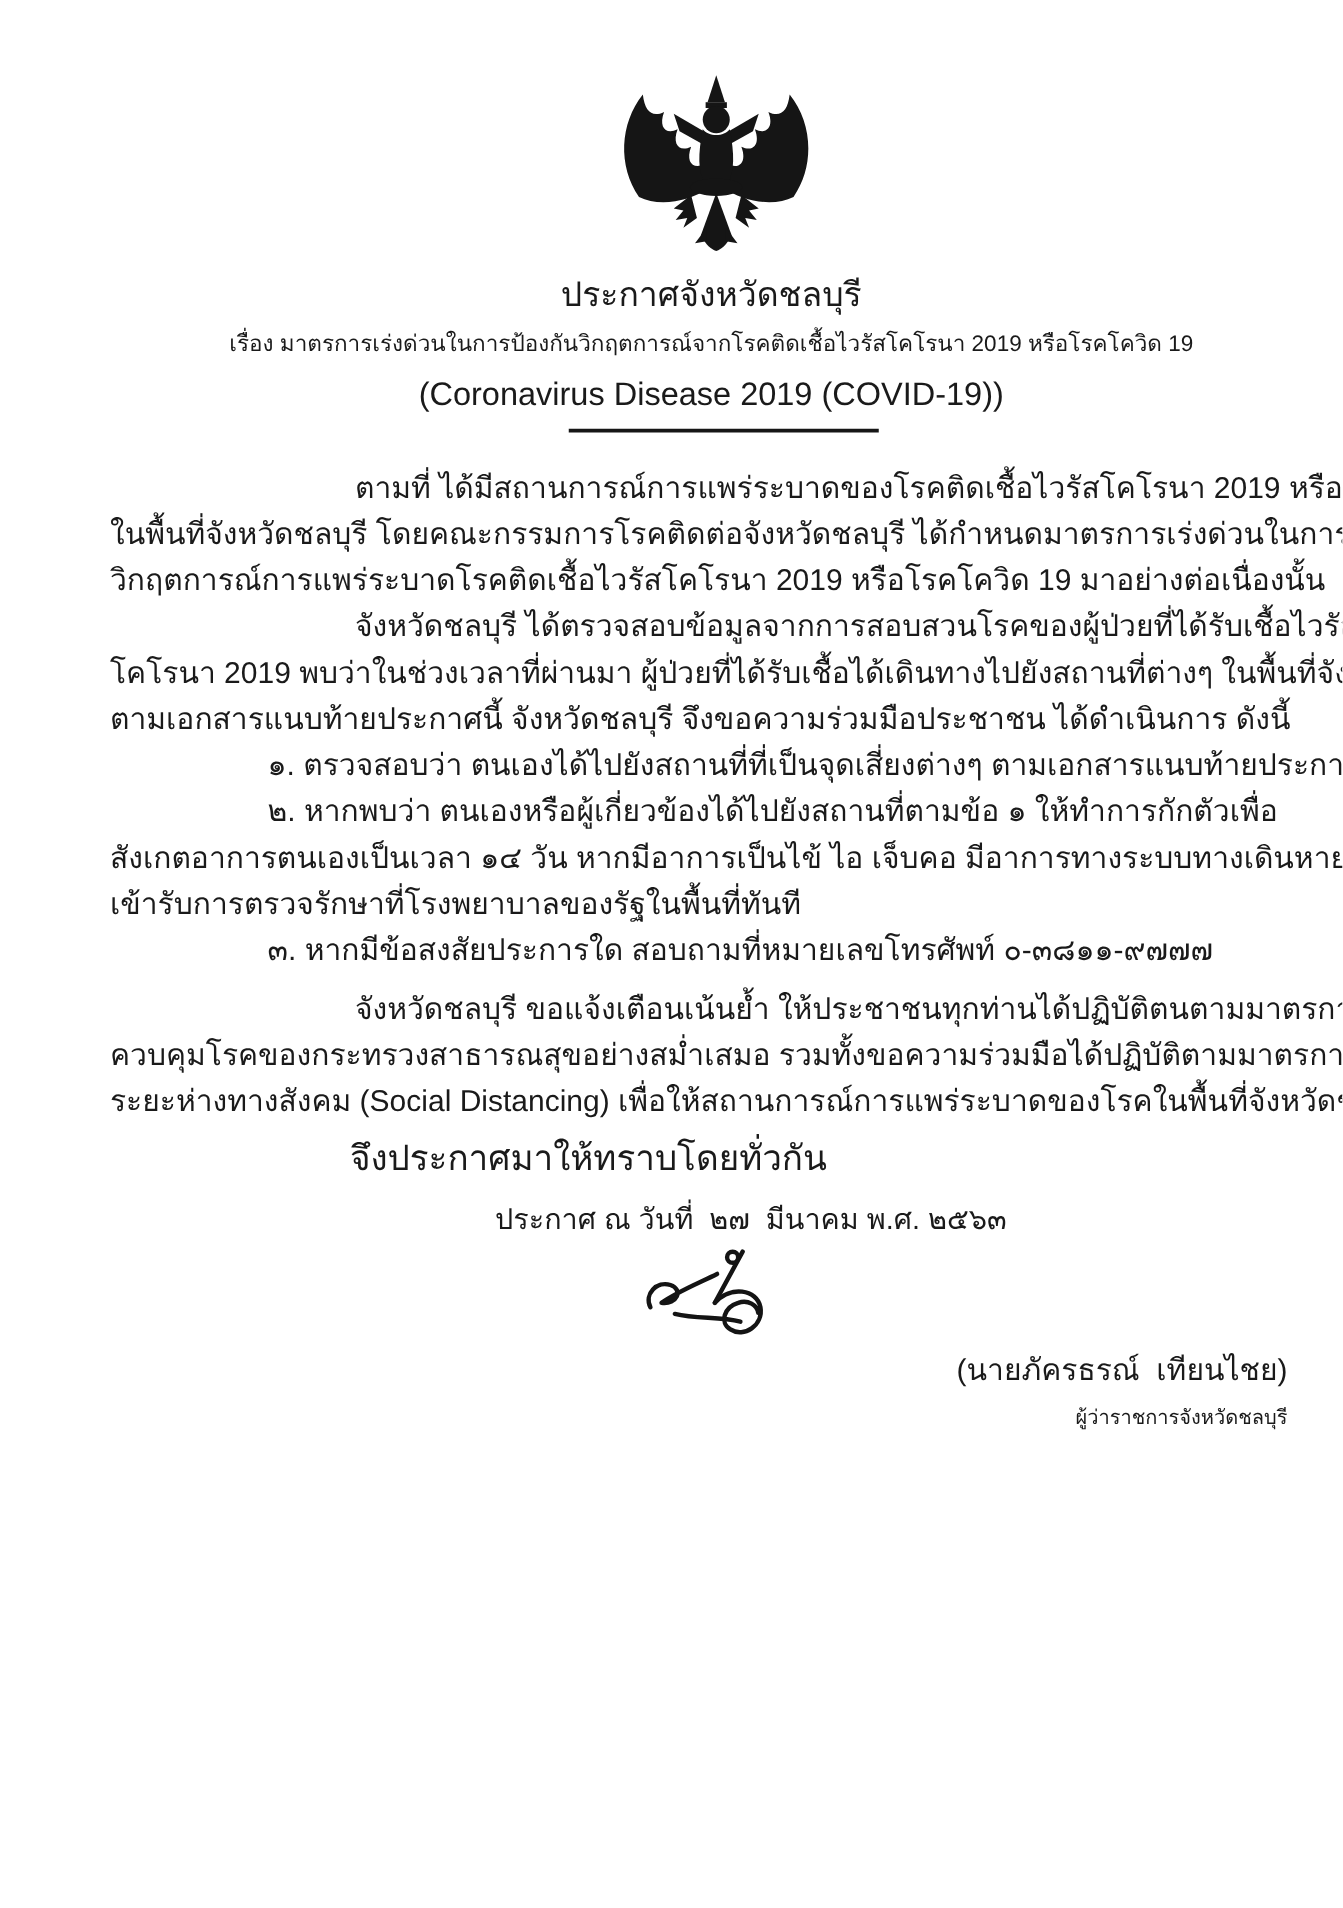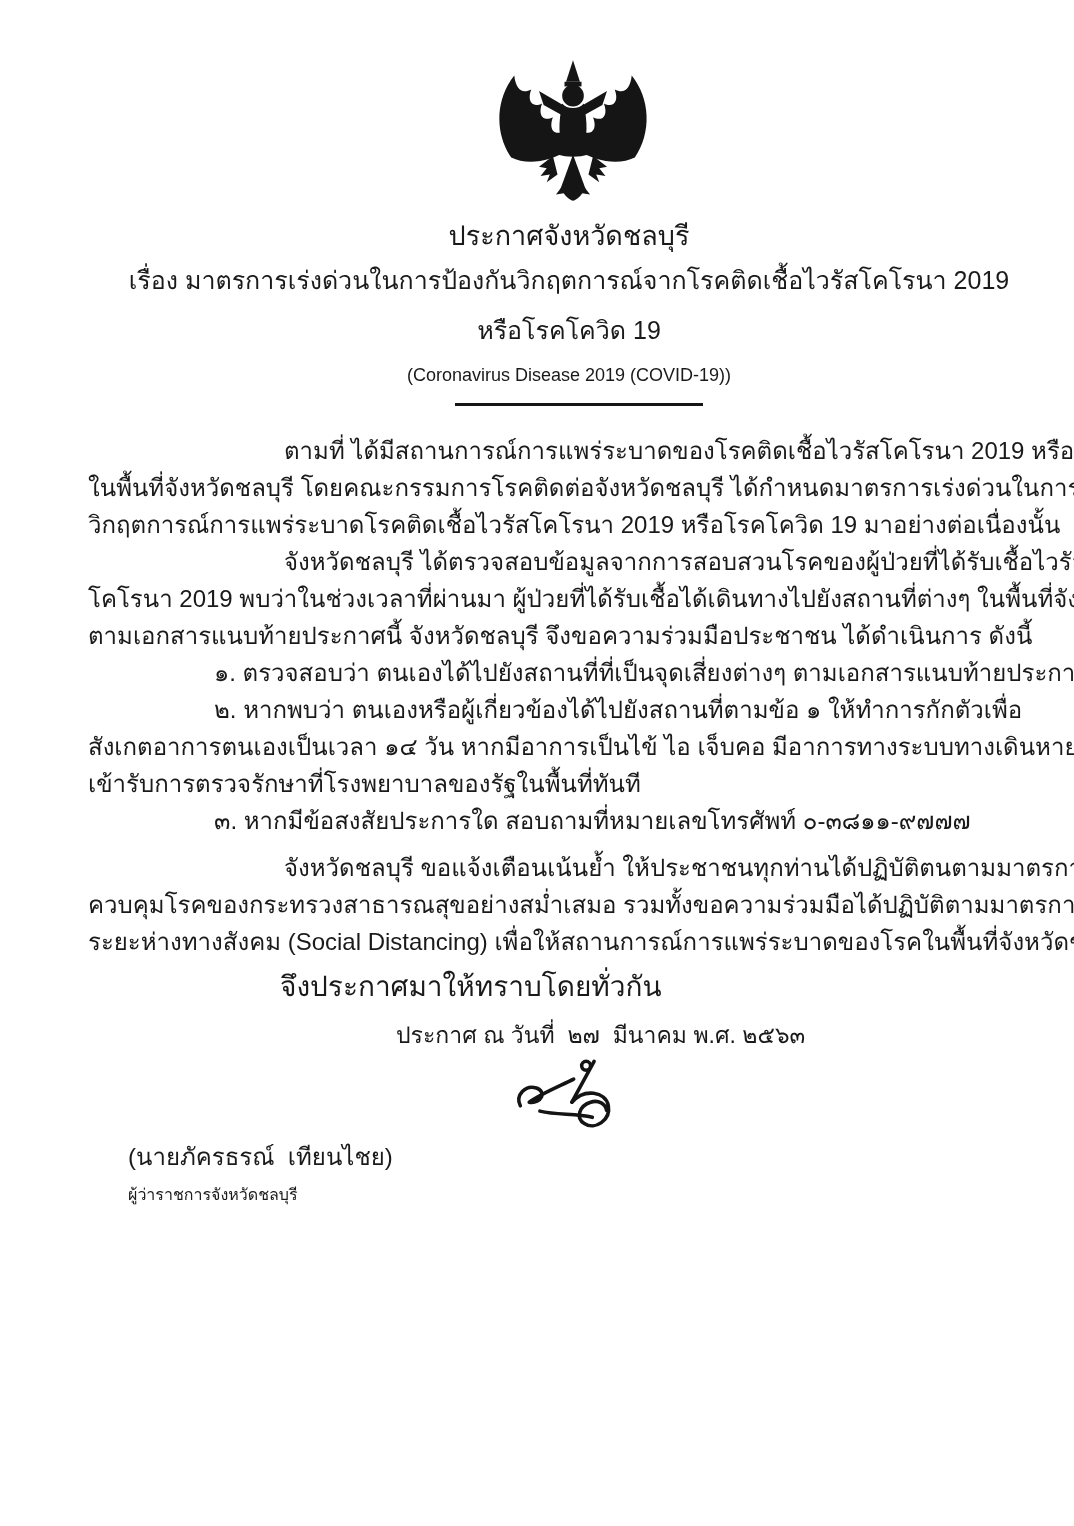--- a/index.html
+++ b/index.html
@@ -28,25 +28,25 @@
     left: 30px;
     text-align: center;
   }
   .doc-title {
     font-size: 27px;
     line-height: 38px;
     margin-top: 4px;
     font-weight: normal;
   }
   .doc-subject {
-    font-size: 25px;
-    line-height: 50px;
+    font-size: 18px;
+    line-height: 40px;
   }
   .doc-subject-en {
-    font-size: 18px;
+    font-size: 26px;
     line-height: 40px;
   }
   .title-divider {
     width: 248px;
     height: 3px;
     background: #161616;
     margin: 8px auto 0 auto;
     transform: translateX(40px);
   }
   .body-text {
@@ -69,21 +69,21 @@
     margin-top: 12px;
     padding-left: 308px;
     font-size: 23px;
     line-height: 37px;
   }
   .keep-space { white-space: pre-wrap; }
   .sign-block {
     position: relative;
     left: 40px;
     margin-top: 2px;
-    text-align: left;
+    text-align: right;
   }
   .signature-wrap {
     width: 160px;
     height: 80px;
     margin: 0 auto;
   }
   .signature-wrap svg { display: block; width: 100%; height: 100%; }
   .sign-name {
     font-size: 24px;
     line-height: 38px;

